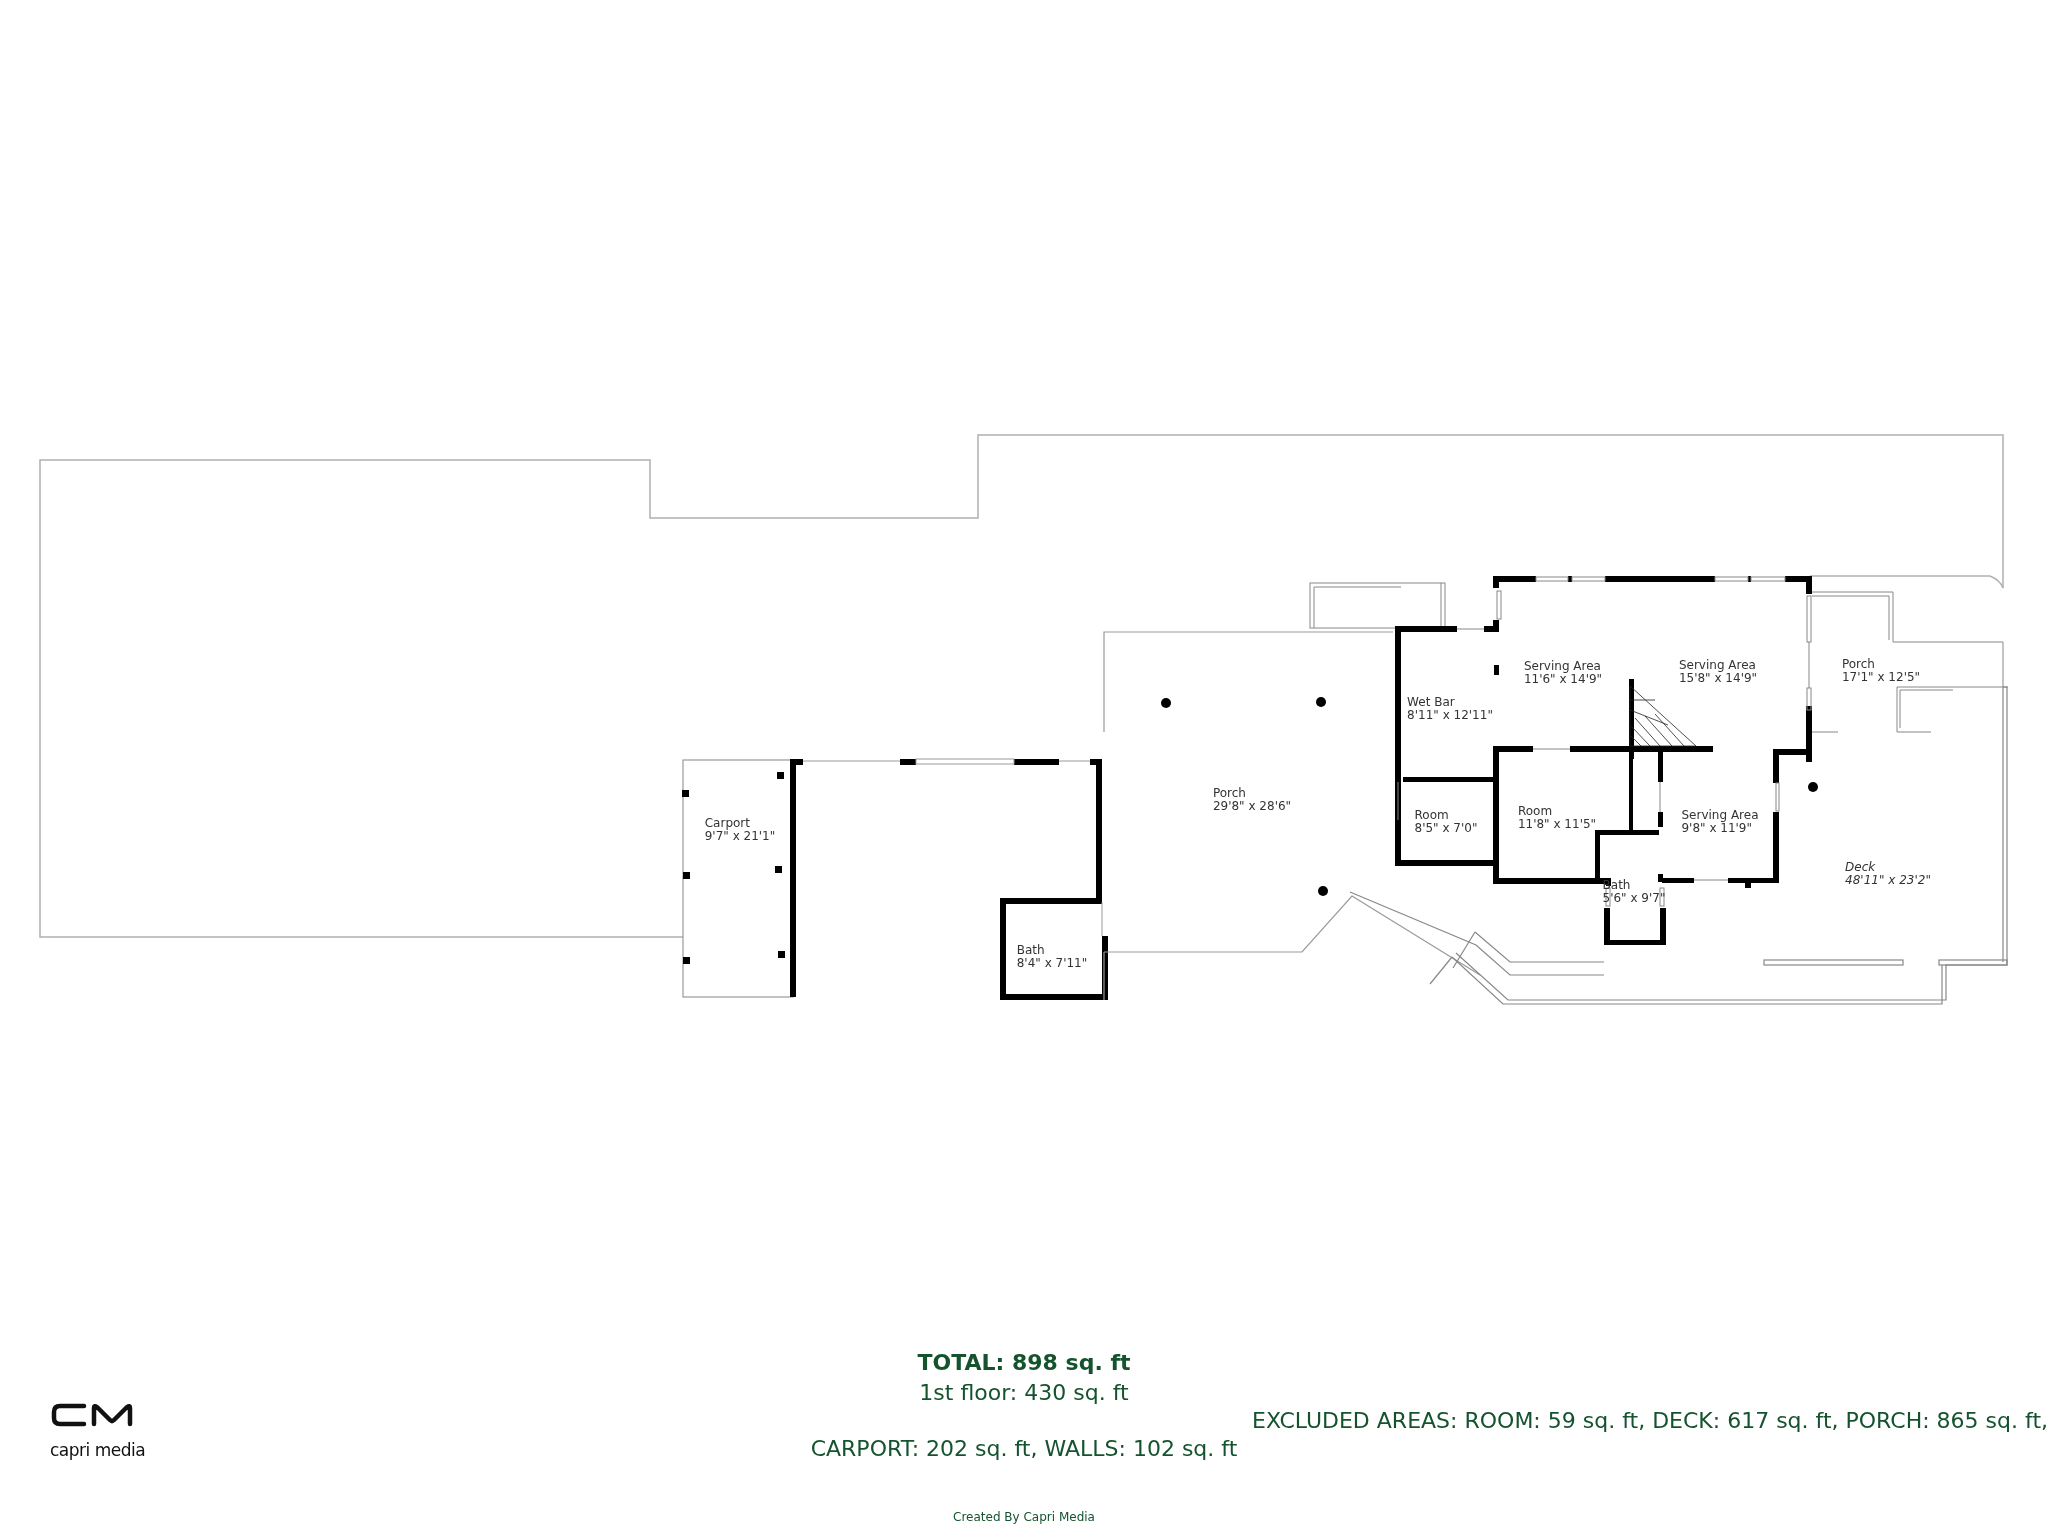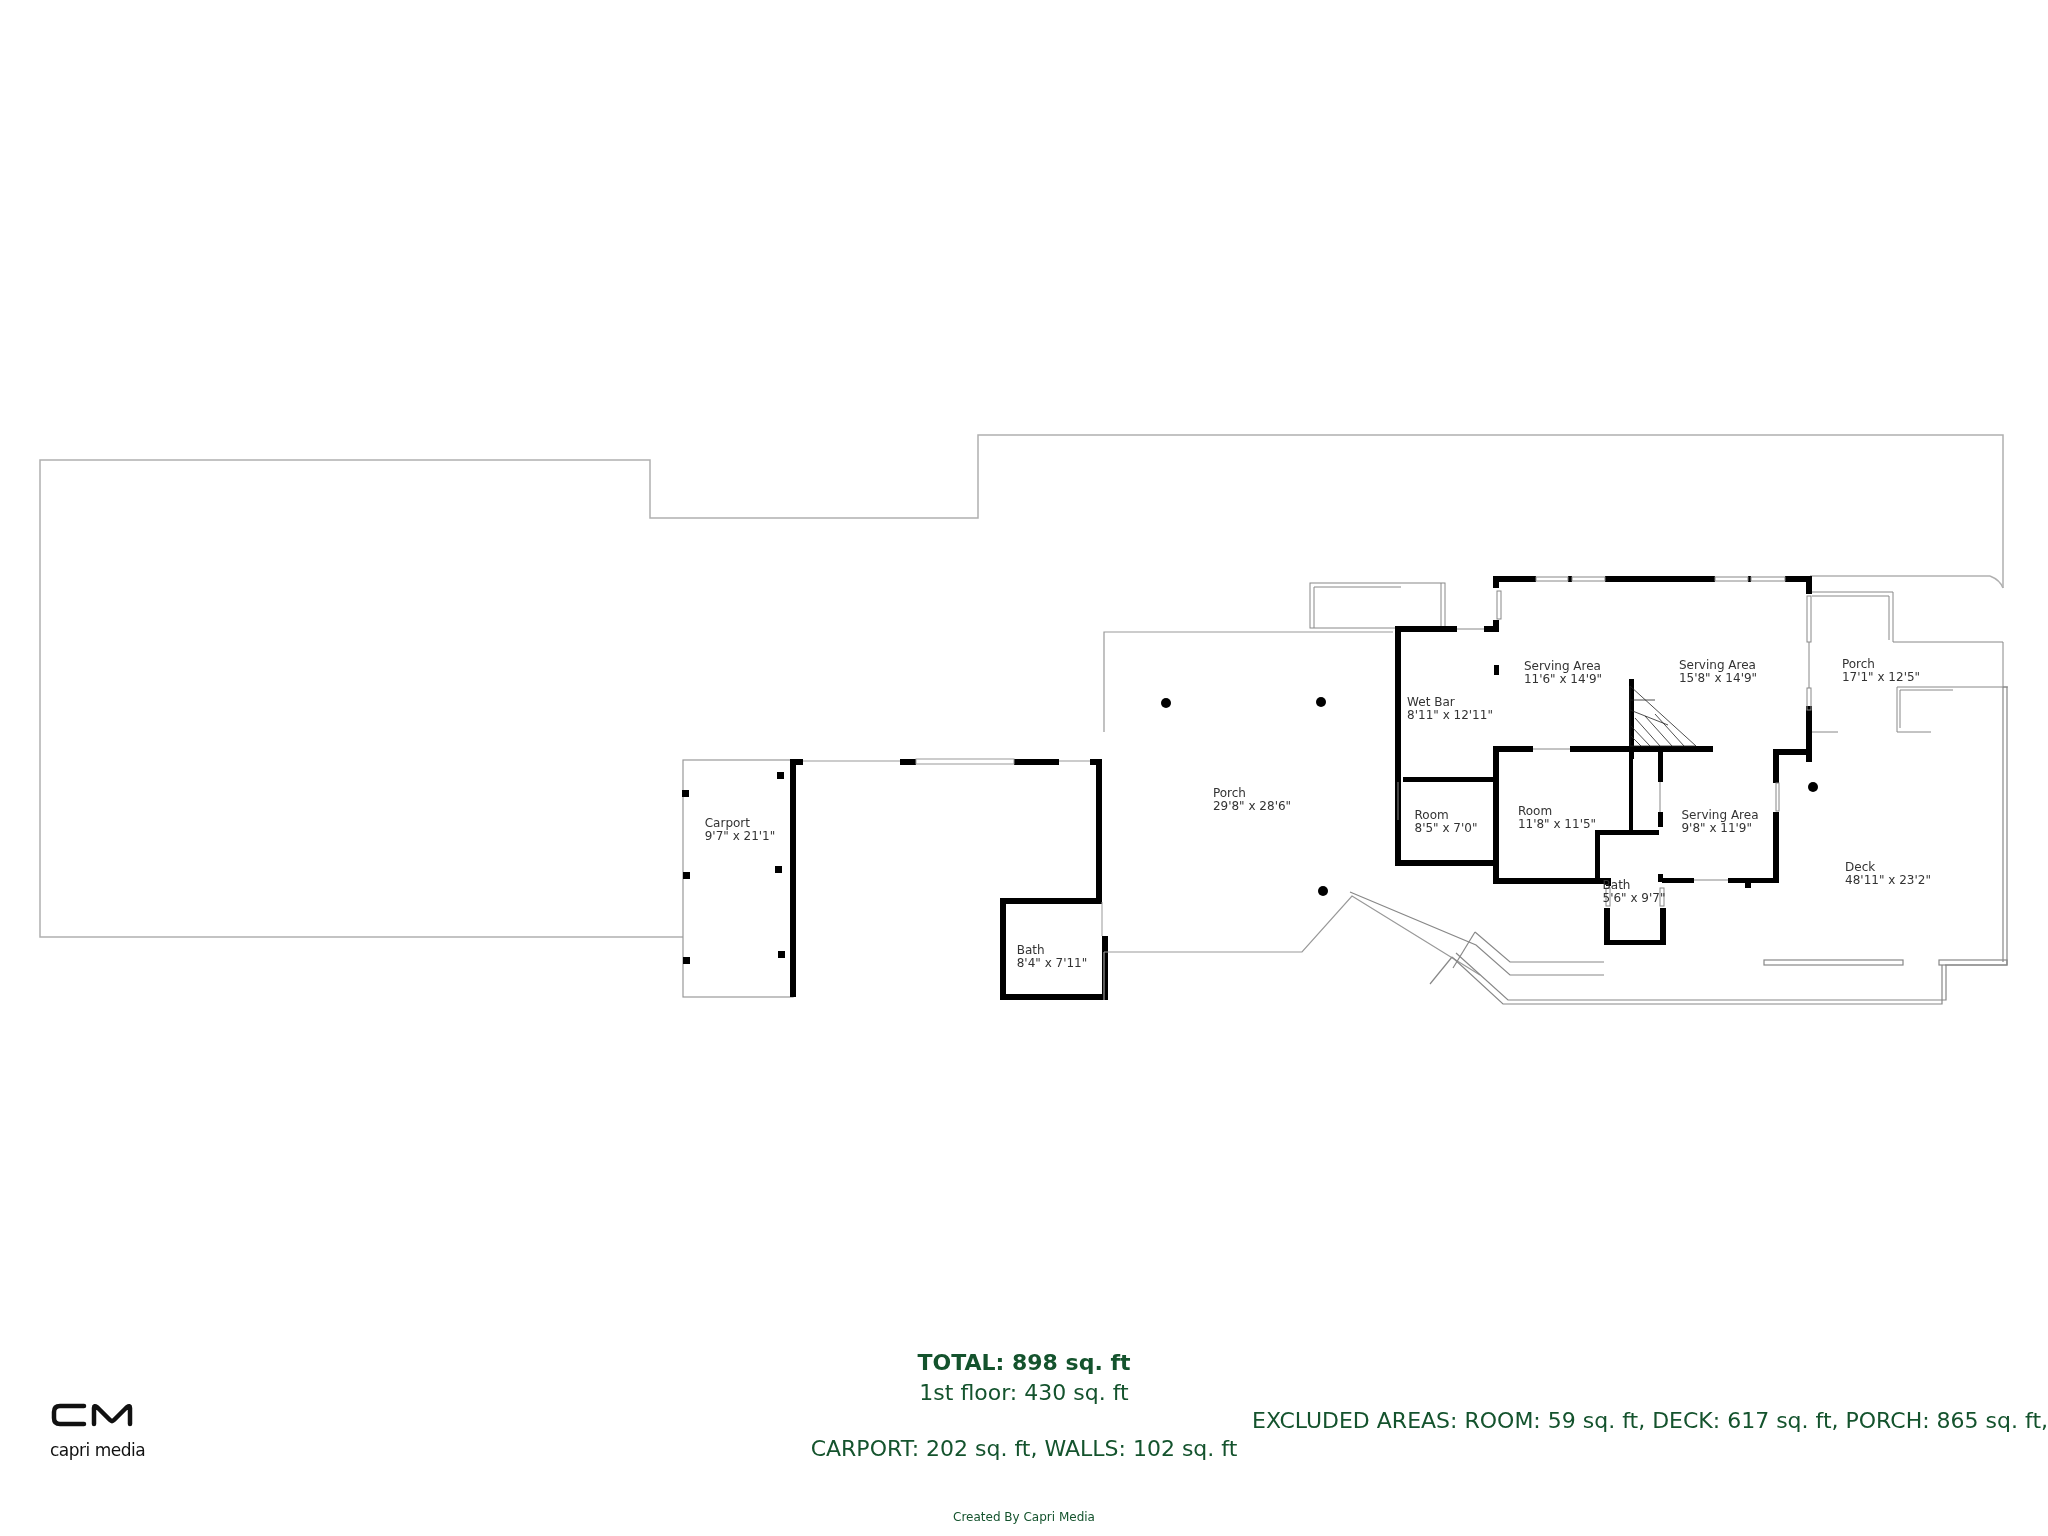--- a/index.html
+++ b/index.html
@@ -214,21 +214,21 @@
     <div>11'8" x 11'5"</div>
   </div>
   <div class="room-label" style="left:1720px;top:822px;">
     <div>Serving Area</div>
     <div>9'8" x 11'9"</div>
   </div>
   <div class="room-label" style="left:1634px;top:892px;">
     <div>Bath</div>
     <div>5'6" x 9'7"</div>
   </div>
-  <div class="room-label" style="left:1888px;top:874px;">
+  <div class="room-label" style="left:1888px;top:874px;font-style:italic;">
     <div>Deck</div>
     <div>48'11" x 23'2"</div>
   </div>
 </div>
 
 <div class="footer total">TOTAL: 898 sq. ft</div>
 <div class="footer floor">1st floor: 430 sq. ft</div>
 <div class="footer excluded">EXCLUDED AREAS: ROOM: 59 sq. ft, DECK: 617 sq. ft, PORCH: 865 sq. ft,</div>
 <div class="footer excluded2">CARPORT: 202 sq. ft, WALLS: 102 sq. ft</div>
 <div class="footer credit">Created By Capri Media</div>

